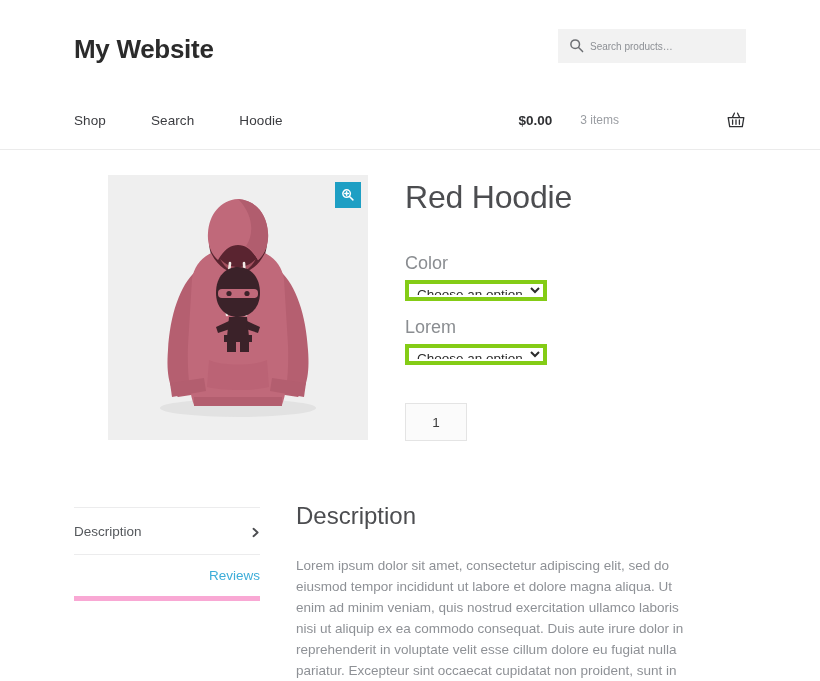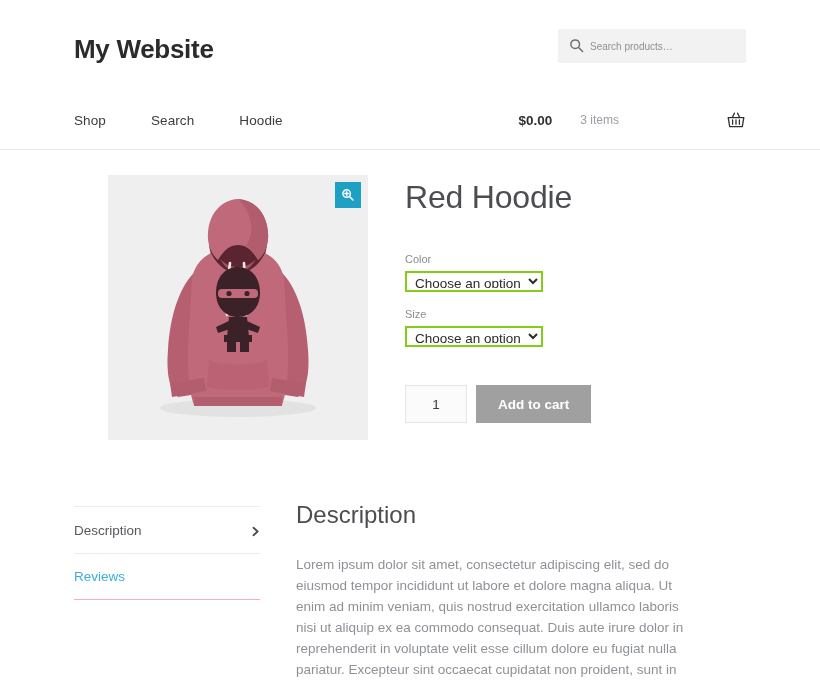--- a/index.html
+++ b/index.html
@@ -149,29 +149,29 @@
   }
   .product-title {
     font-size: 32px;
     font-weight: 300;
     color: #4c4d50;
     margin: 0 0 38px 0;
     line-height: 1.1;
     letter-spacing: -0.2px;
   }
   .attr-label {
-    font-size: 11px;
+    font-size: 18px;
     color: #8a8d91;
     margin-bottom: 6px;
   }
   .attr-select {
     font-family: "Liberation Sans", sans-serif;
     font-size: 13.5px;
     color: #2b2b2b;
-    border: 2px solid #84cc16;
+    border: 4px solid #84cc16;
     background: #ffffff;
     padding: 2px 4px;
     height: 21px;
     line-height: 1;
     margin-bottom: 16px;
     outline: none;
   }
   .cart-form {
     display: flex;
     align-items: stretch;
@@ -213,21 +213,21 @@
   }
   .tab {
     display: flex;
     align-items: center;
     justify-content: space-between;
     border-top: 1px solid #ececed;
     height: 47px;
     text-decoration: none;
     font-size: 13.5px;
   }
-  .tab:last-child { border-bottom: 1px solid #f9a8d4; }
+  .tab:last-child { border-bottom: 5px solid #f9a8d4; justify-content: flex-end; }
   .tab-active { color: #55585c; }
   .tab-link { color: #3dadd9; }
   .chevron {
     width: 9px;
     height: 11px;
     color: #4c4d50;
   }
 
   .description {
     flex: 1;
@@ -354,28 +354,27 @@
     </div>
 
     <div class="summary">
       <h2 class="product-title">Red Hoodie</h2>
 
       <div class="attr-label">Color</div>
       <select class="attr-select">
         <option>Choose an option</option>
       </select>
 
-      <div class="attr-label">Size</div>
+      <div class="attr-label">Lorem</div>
       <select class="attr-select">
         <option>Choose an option</option>
       </select>
 
       <div class="cart-form">
         <input class="qty-input" type="text" value="1" style="">
-        <button class="add-to-cart">Add to cart</button>
       </div>
     </div>
   </section>
 
   <section class="lower">
     <nav class="tabs">
       <a class="tab tab-active" href="#">
         <span>Description</span>
         <span class="chevron">
           <svg viewBox="0 0 9 11" fill="none" stroke="currentColor" stroke-width="1.9">

